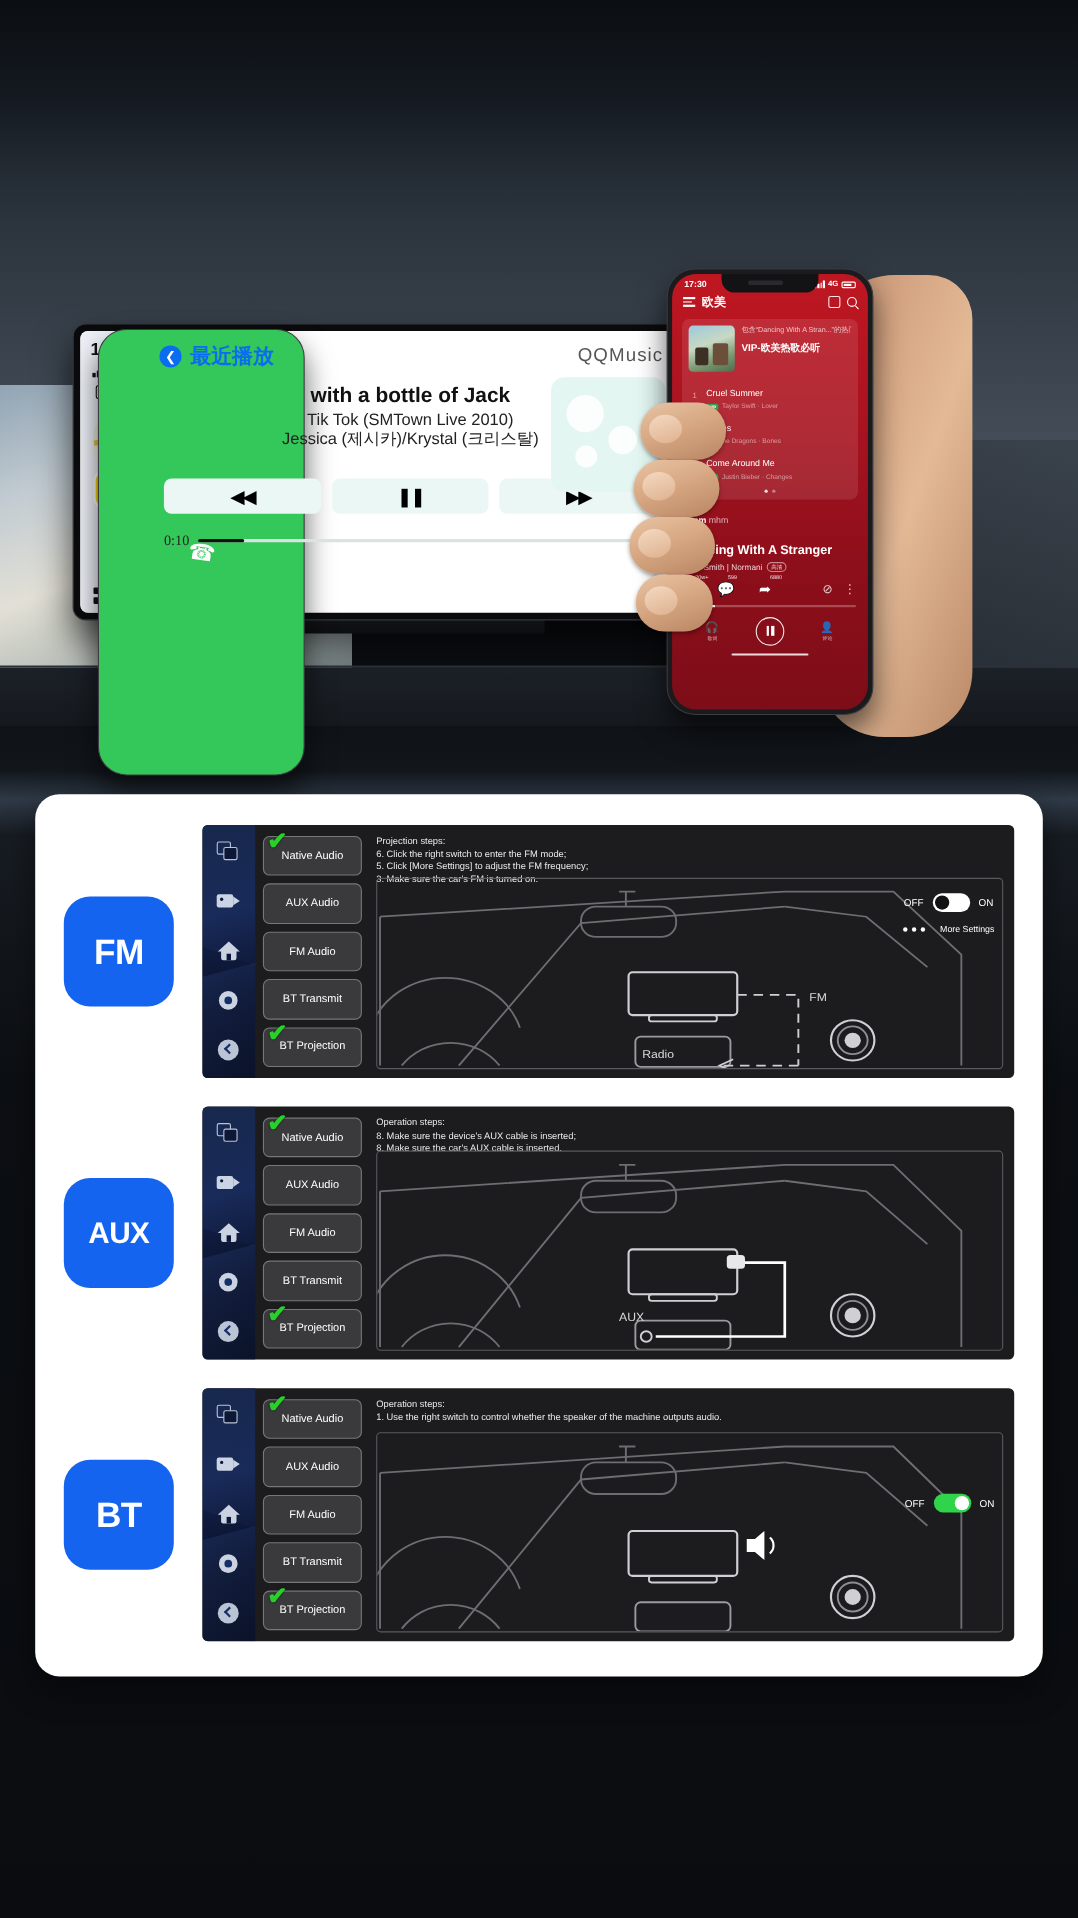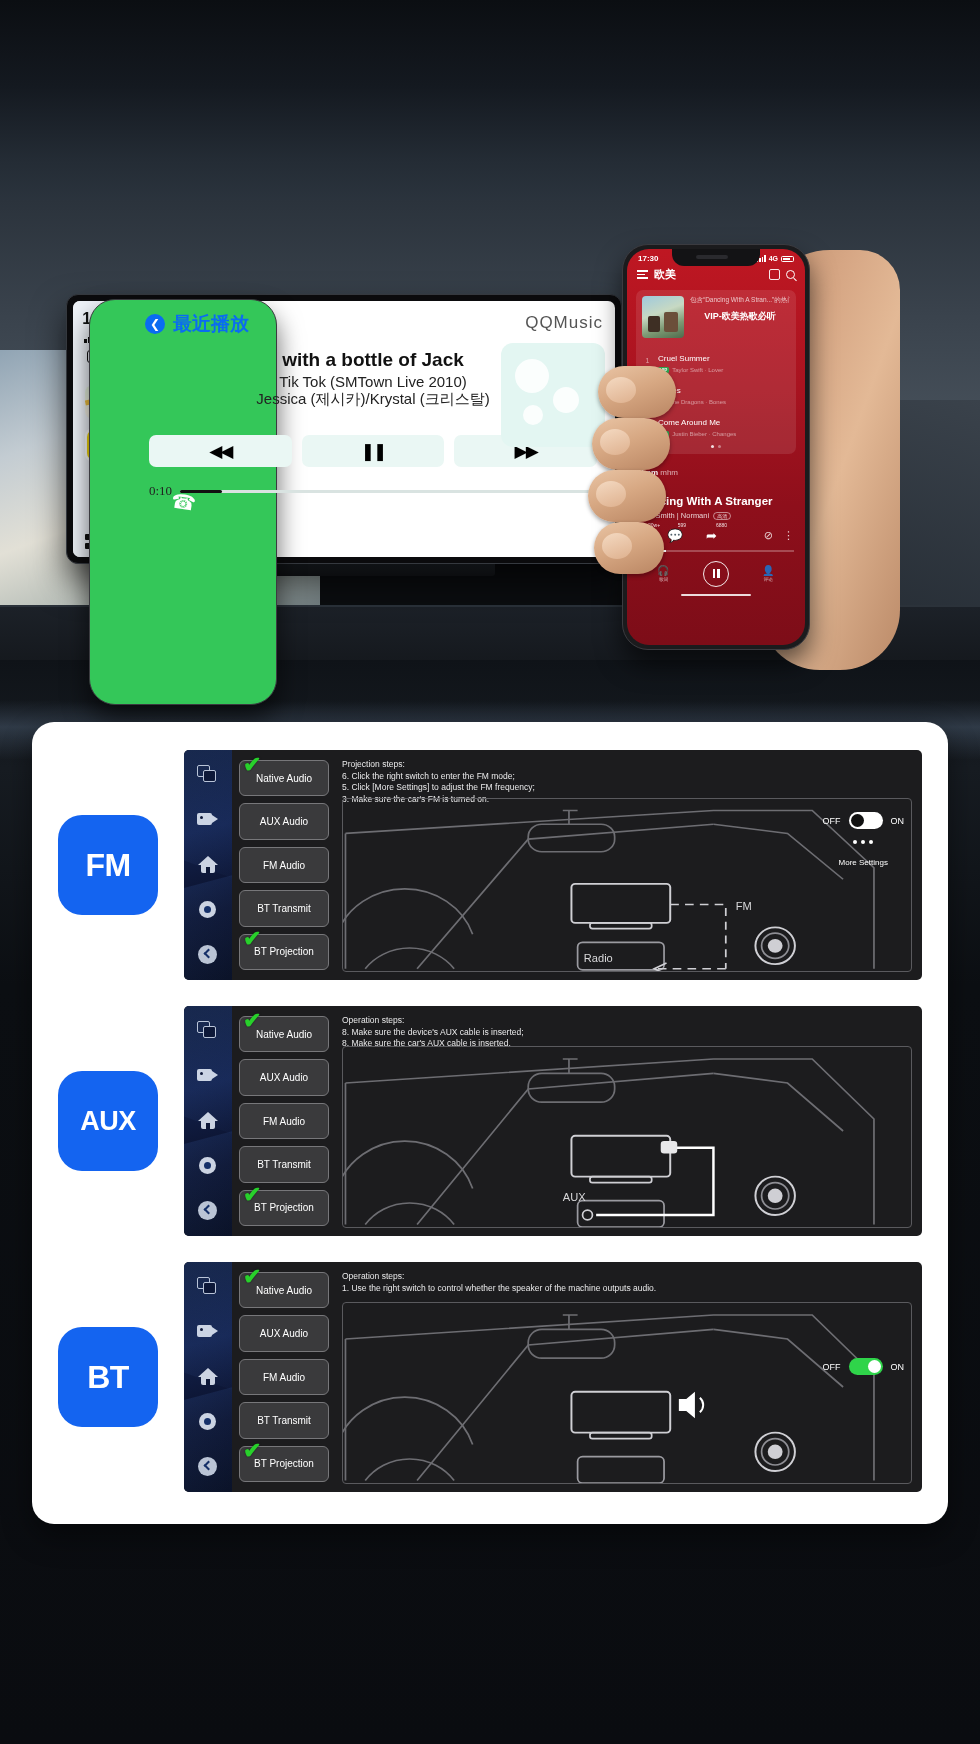--- a/index.html
+++ b/index.html
@@ -138,21 +138,21 @@
   .cp-ctrls{ display:flex; gap:10px; margin-top:26px; padding:0 4px;}
   .cp-btn{ flex:1; height:32px; background:#eaf7f4; border-radius:7px; display:flex; align-items:center; justify-content:center;}
   .cp-btn span{ font-size:17px; color:#000; letter-spacing:-2px;}
   .cp-prog{ display:flex; align-items:center; gap:8px; margin-top:16px; padding:0 4px;font-family:Liberation Serif, serif;}
   .cp-prog .t{ font-size:13px; color:#222; font-weight:500;}
   .cp-prog .bar{ flex:1; height:3px; background:#d9e3e1; border-radius:2px; position:relative;}
   .cp-prog .bar i{ position:absolute;left:0;top:0;height:3px;width:10%;background:#111;border-radius:2px;}
 
   
   .hand {
-    position:absolute; left:600px; top:240px; width:290px; height:440px; z-index:7;
+    position:absolute; left:584px; top:240px; width:290px; height:440px; z-index:7;
   }
   .palm {
     position:absolute; right:-10px; top:10px; width:140px; height:420px;
     background: linear-gradient(110deg,#c08f6e 0%, #d6a684 30%, #e3b996 55%, #bb8a68 100%);
     border-radius:70px 40px 60px 60px;
   }
   .finger {
     position:absolute; left:0; width:78px; height:52px; border-radius:30px;
     background: linear-gradient(160deg,#e9c4a4 0%, #d7a883 45%, #b98562 100%);
     box-shadow: 0 2px 4px rgba(0,0,0,.35);
@@ -197,21 +197,21 @@
 
   .ph-card{ margin:8px 9px 0; background:rgba(255,255,255,.10); border-radius:7px; padding:6px; }
   .ph-card-top{ display:flex; gap:6px; }
   .ph-cover{ width:42px;height:42px;border-radius:4px; overflow:hidden; position:relative;
     background:linear-gradient(160deg,#9ec9dd 0%,#c7d9c3 40%,#7d9a74 70%,#4e6b4c 100%);}
   .ph-cover i{position:absolute;background:#5a4030;}
   .ph-cover i:nth-child(1){left:6px;top:20px;width:12px;height:16px;border-radius:2px;background:#3e2f24;}
   .ph-cover i:nth-child(2){left:22px;top:16px;width:14px;height:20px;border-radius:2px;background:#6b4f3a;}
   .ph-card-txt{ flex:1; min-width:0; }
   .ph-card-txt .l1{ color:rgba(255,255,255,.72); font-size:6.5px; white-space:nowrap; overflow:hidden;}
-  .ph-card-txt .l2{ color:#fff; font-size:9px; font-weight:bold; margin-top:5px; white-space:nowrap; overflow:hidden;text-align:center;}
+  .ph-card-txt .l2{ color:#fff; font-size:9px; font-weight:bold; margin-top:5px; white-space:nowrap; overflow:hidden;}
   .ph-list{ margin-top:6px; }
   .ph-row{ display:flex; align-items:center; gap:7px; padding:3px 2px;}
   .ph-row .n{ color:rgba(255,255,255,.55); font-size:7px; width:7px; text-align:center;}
   .ph-row .m{ min-width:0; }
   .ph-row .nm{ color:#fff; font-size:8px; white-space:nowrap; overflow:hidden;}
   .ph-row .ar{ color:rgba(255,255,255,.5); font-size:6px; margin-top:2px; display:flex; align-items:center; gap:3px;}
   .vip{ background:#2fa44f; color:#fff; font-size:4.5px; padding:.5px 2px; border-radius:1.5px; font-weight:bold;}
   .ph-dots{ display:flex; justify-content:center; gap:4px; margin-top:5px;}
   .ph-dots i{ width:3px;height:3px;border-radius:50%;background:rgba(255,255,255,.4);}
   .ph-dots i.on{background:rgba(255,255,255,.85);}
@@ -304,21 +304,21 @@
   .p-toggle-wrap{
     position:absolute; right:18px; top:62px; display:flex; flex-direction:column; align-items:center; gap:11px; z-index:3;
   }
   .p-toggle-row{ display:flex; align-items:center; gap:8px; color:#fff; font-size:9px;}
   .sw{ width:34px;height:17px;border-radius:10px; position:relative; }
   .sw.off{ background:#fff; }
   .sw.on{ background:#2fd44a; }
   .sw i{ position:absolute; top:2px; width:13px;height:13px;border-radius:50%;}
   .sw.off i{ left:2px; background:#111; }
   .sw.on i{ right:2px; background:#fff; }
-  .p-more{ display:flex; flex-direction:column; align-items:center; gap:14px; }
+  .p-more{ display:flex; flex-direction:row; align-items:center; gap:14px; }
   .p-more .dots{ display:flex; gap:4px; }
   .p-more .dots i{ width:4px;height:4px;border-radius:50%;background:#fff;}
   .p-more span{ color:#fff; font-size:8px; }
 
   .dg-label{ fill:#d8d8da; font-size:9px; font-family:"Liberation Sans", sans-serif;}
 </style>
 </head>
 <body>
 
 <div class="bg-top"></div>

